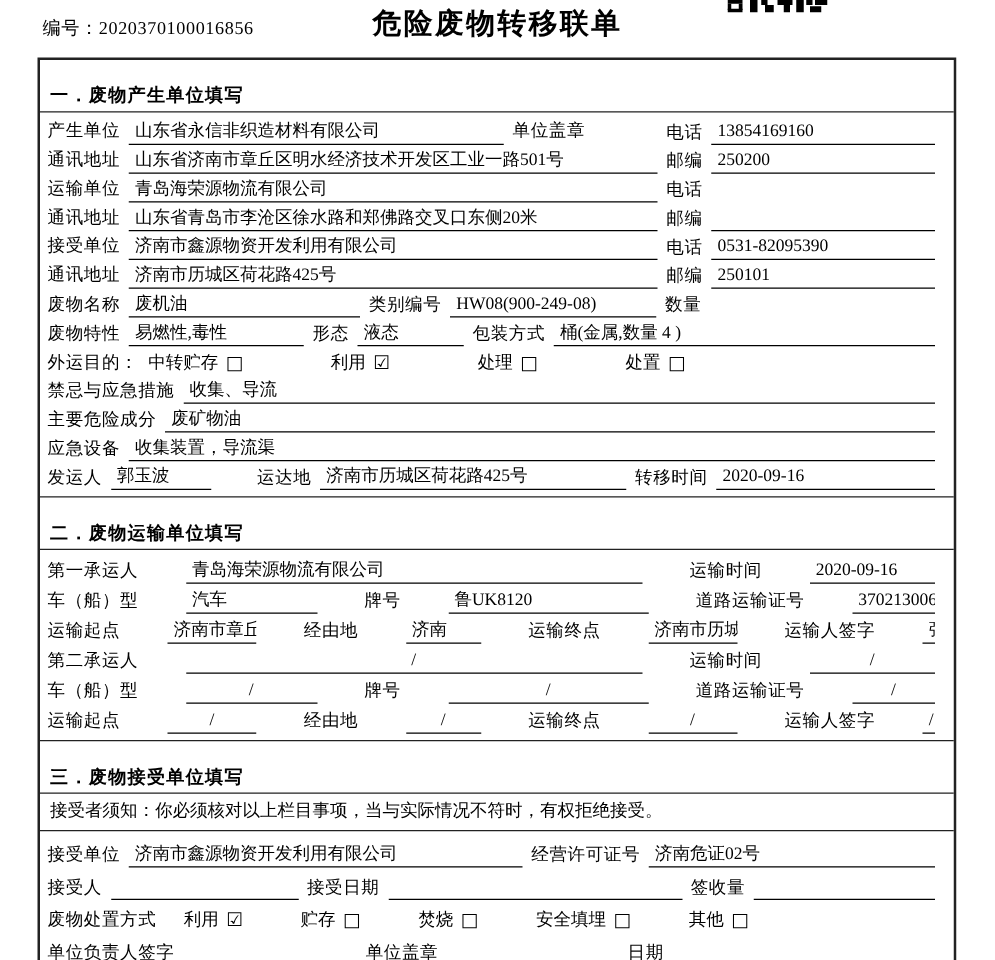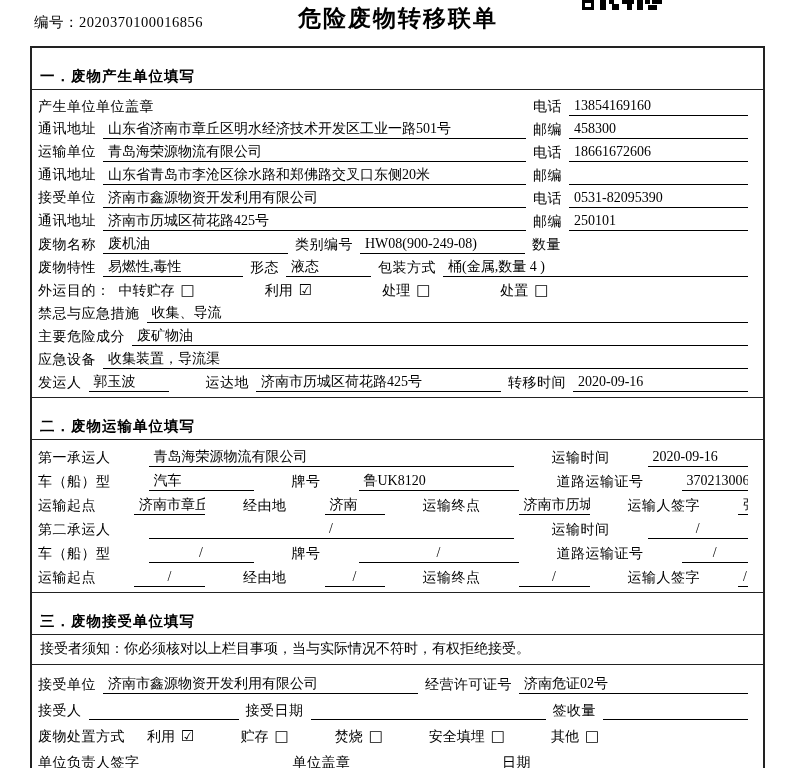--- a/index.html
+++ b/index.html
@@ -83,47 +83,47 @@
 
   <div class="box">
 
     <div class="sec s1">
       <div class="sec-h">一．废物产生单位填写</div>
       <div class="rows">
 
         <div class="row">
           <div class="left">
             <span class="lbl">产生单位</span>
+            <span class="val" style="width:300px">山东省永信非织造材料有限公司</span>
             <span class="lbl">单位盖章</span>
           </div>
           <div class="right">
             <span class="lbl">电话</span>
             <span class="val fill">13854169160</span>
           </div>
         </div>
 
         <div class="row">
           <div class="left">
             <span class="lbl">通讯地址</span>
             <span class="val fill">山东省济南市章丘区明水经济技术开发区工业一路501号</span>
           </div>
           <div class="right">
             <span class="lbl">邮编</span>
-            <span class="val fill">458300</span>
+            <span class="val fill">250200</span>
           </div>
         </div>
 
         <div class="row">
           <div class="left">
             <span class="lbl">运输单位</span>
             <span class="val fill">青岛海荣源物流有限公司</span>
           </div>
           <div class="right">
             <span class="lbl">电话</span>
-            <span class="val fill">18661672606</span>
           </div>
         </div>
 
         <div class="row">
           <div class="left">
             <span class="lbl">通讯地址</span>
             <span class="val fill">山东省青岛市李沧区徐水路和郑佛路交叉口东侧20米</span>
           </div>
           <div class="right">
             <span class="lbl">邮编</span>

